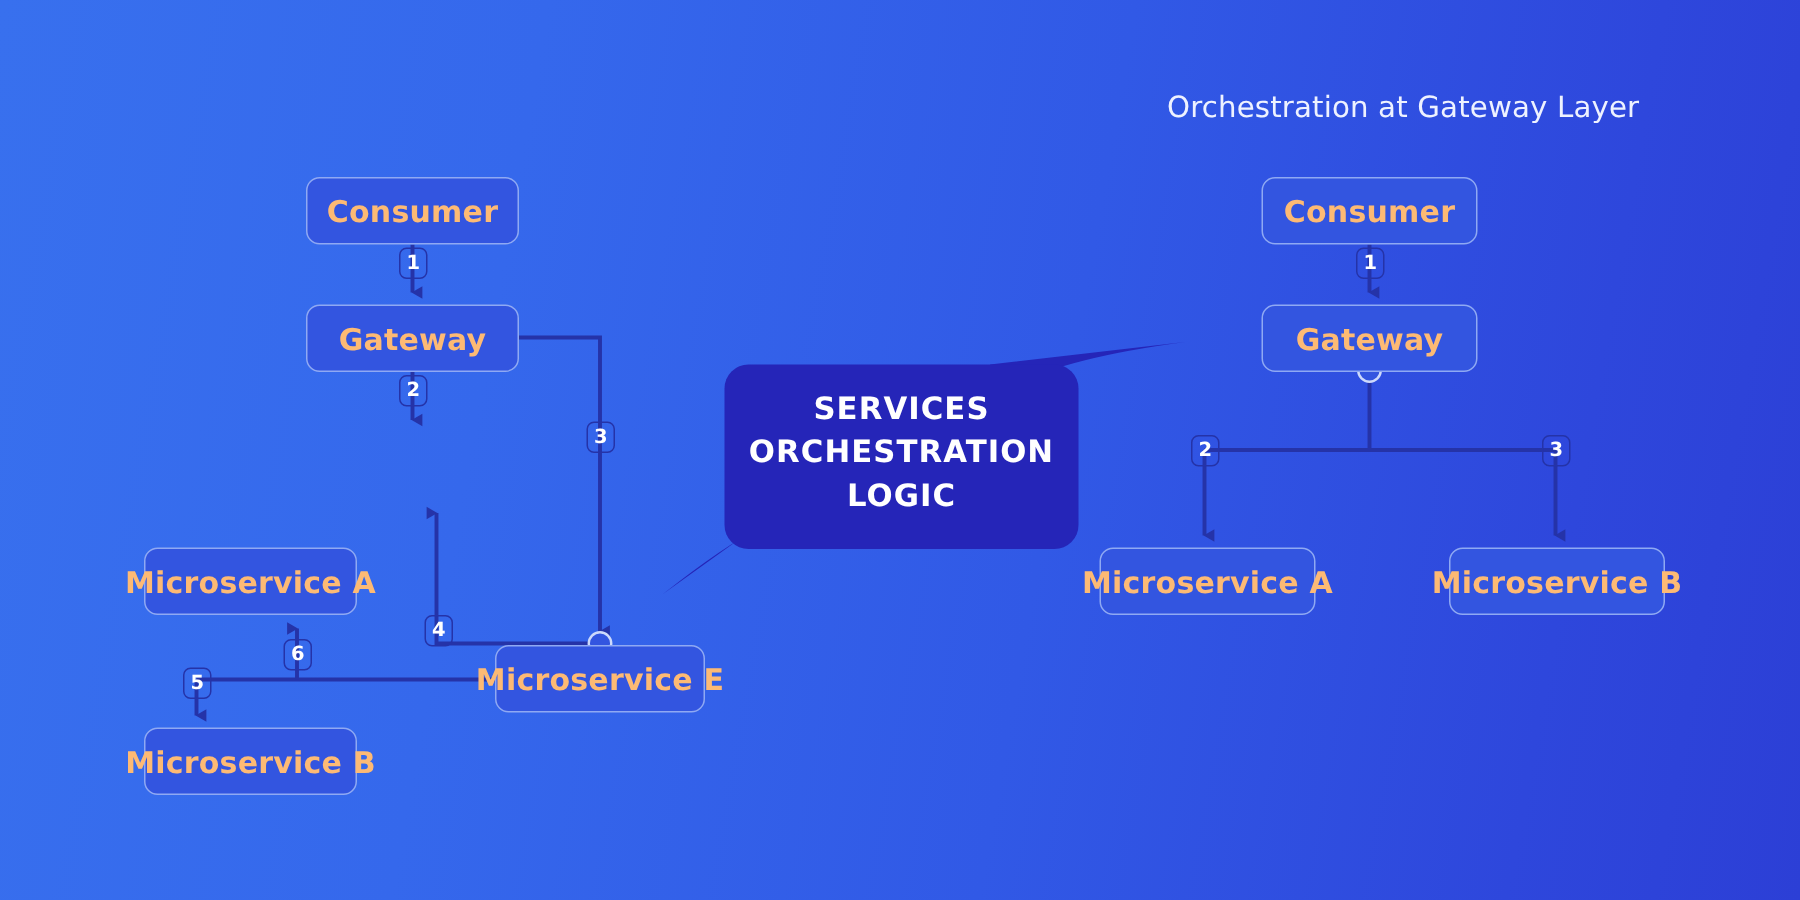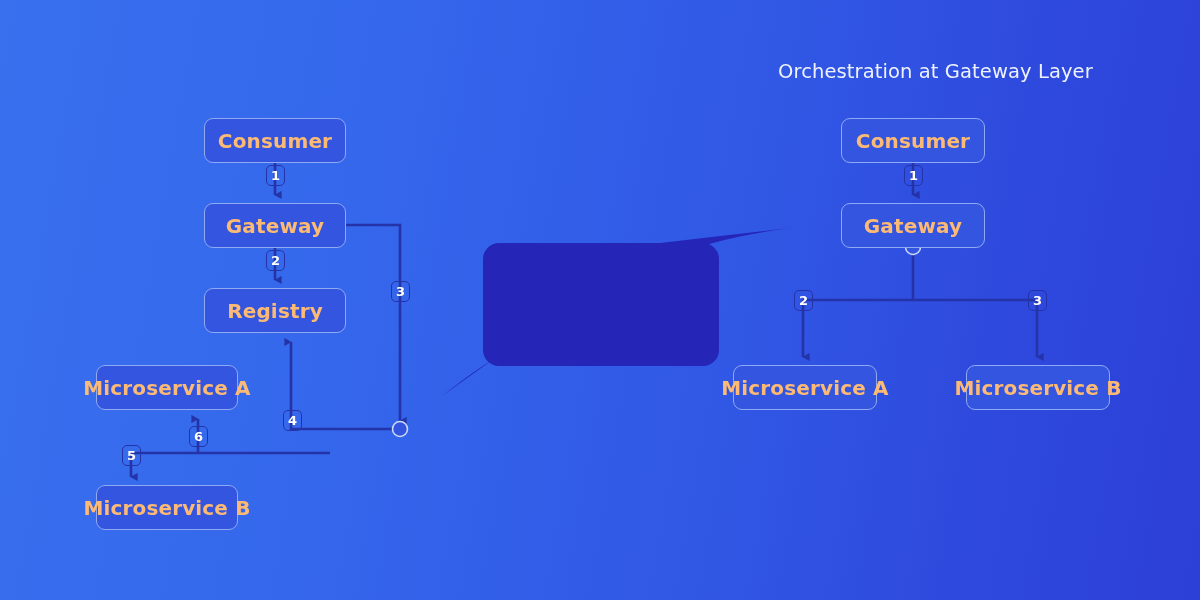--- a/index.html
+++ b/index.html
@@ -119,34 +119,37 @@
 
     <line x1="1037" y1="300" x2="1037" y2="357" stroke="#2533a8" stroke-width="2.6" marker-end="url(#arr-down)"></line>
 
     <circle cx="913" cy="247" r="7.5" fill="#3355e0" stroke="#cdd9fb" stroke-width="1.6"></circle>
   </svg>
 
   <div class="panel-title" style="left:778px; top:60px;">Orchestration at Gateway Layer</div>
 
   <div class="node" style="left:204px; top:118px; width:142px; height:45px;">Consumer</div>
   <div class="node" style="left:204px; top:203px; width:142px; height:45px;">Gateway</div>
-  <div class="node" style="left:204px; top:288px; width:142px; height:45px;">Registry</div>
   <div class="node" style="left:96px; top:365px; width:142px; height:45px;">Microservice A</div>
+  <div class="node" style="left:330px; top:430px; width:140px; height:45px;">Microservice E</div>
   <div class="node" style="left:96px; top:485px; width:142px; height:45px;">Microservice B</div>
 
   <div class="badge" style="left:266px; top:165px; width:19px; height:21px;">1</div>
   <div class="badge" style="left:266px; top:250px; width:19px; height:21px;">2</div>
   <div class="badge" style="left:391px; top:281px; width:19px; height:21px;">3</div>
   <div class="badge" style="left:283px; top:410px; width:19px; height:21px;">4</div>
   <div class="badge" style="left:122px; top:445px; width:19px; height:21px;">5</div>
   <div class="badge" style="left:189px; top:426px; width:19px; height:21px;">6</div>
 
   <div class="node" style="left:841px; top:118px; width:144px; height:45px;">Consumer</div>
   <div class="node" style="left:841px; top:203px; width:144px; height:45px;">Gateway</div>
   <div class="node" style="left:733px; top:365px; width:144px; height:45px;">Microservice A</div>
   <div class="node" style="left:966px; top:365px; width:144px; height:45px;">Microservice B</div>
 
   <div class="badge" style="left:904px; top:165px; width:19px; height:21px;">1</div>
   <div class="badge" style="left:794px; top:290px; width:19px; height:21px;">2</div>
   <div class="badge" style="left:1028px; top:290px; width:19px; height:21px;">3</div>
 
+  <div class="bubble-text" style="left:486px; top:258px;">SERVICES
+ORCHESTRATION
+LOGIC</div>
 
 </div>
 
 </body></html>

